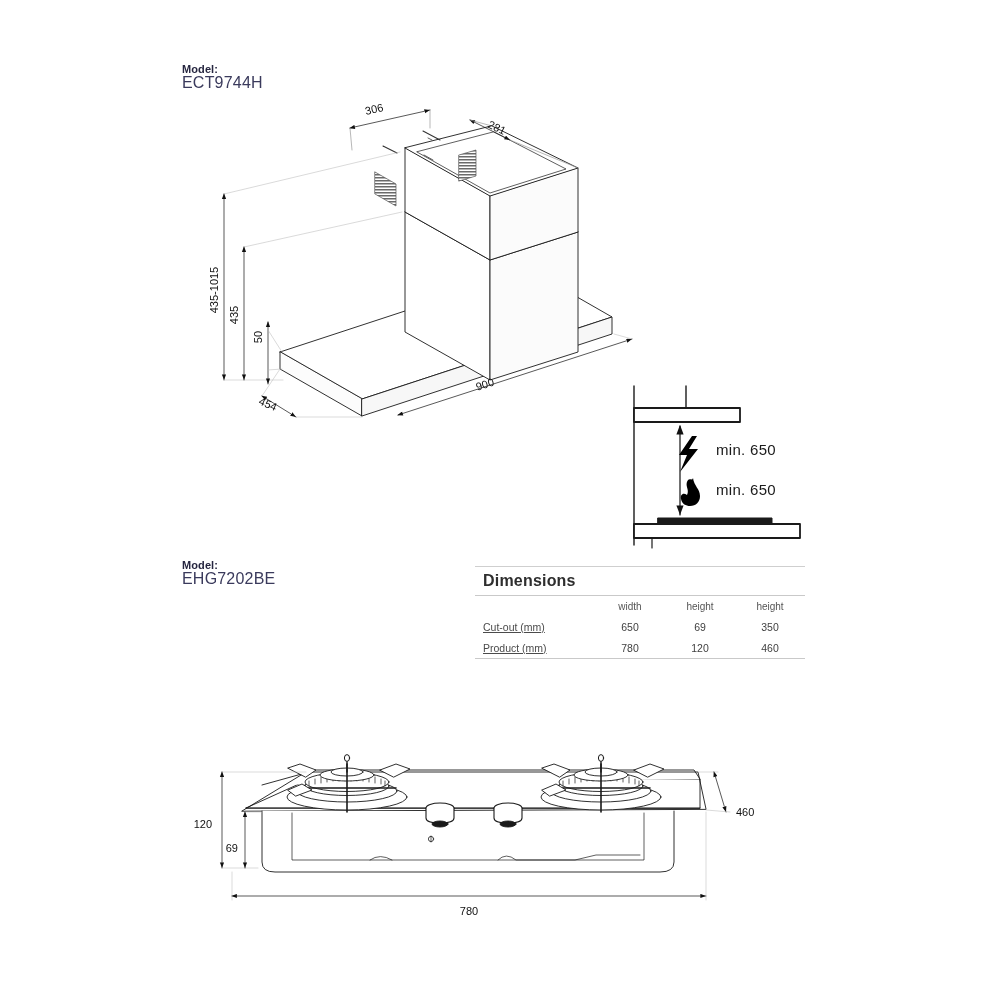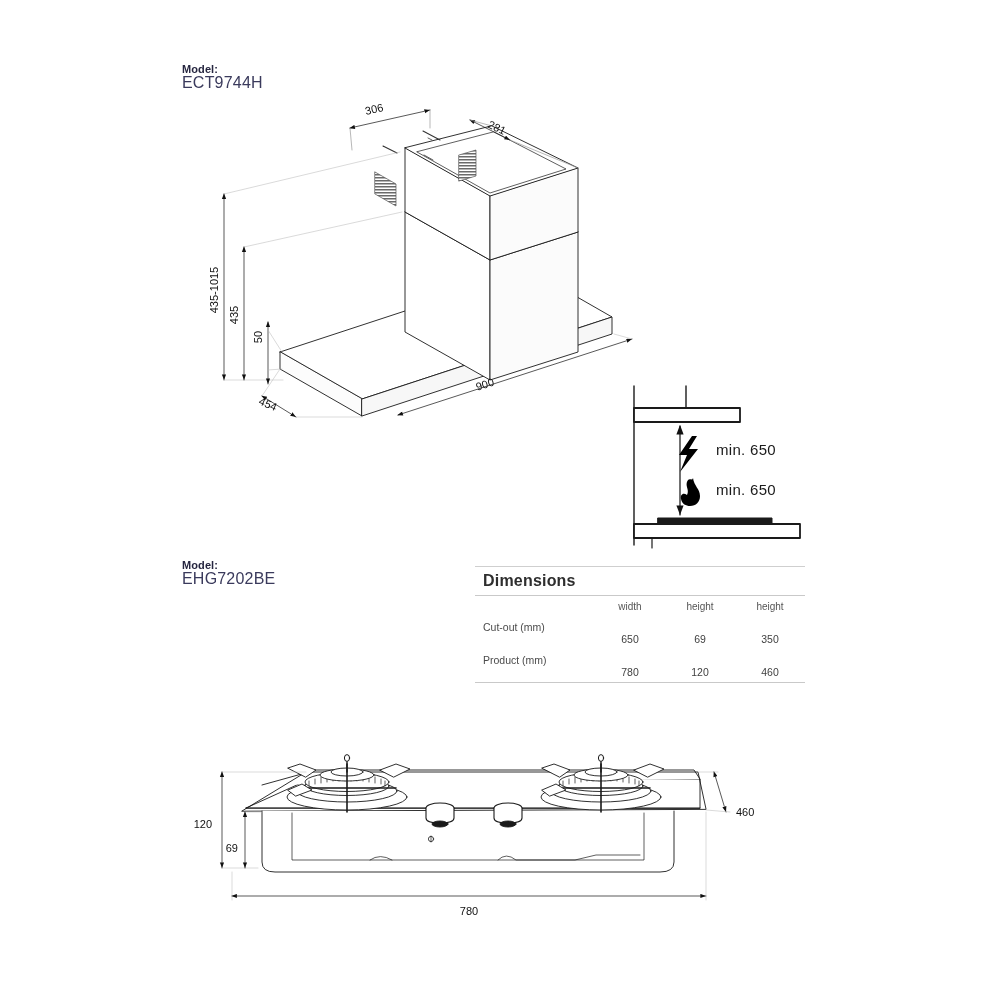--- a/index.html
+++ b/index.html
@@ -80,25 +80,25 @@
   .dim-grid > div { padding: 5px 0 4px 0; }
   .dim-head {
     text-align: center;
     color: #555;
     font-size: 10px;
   }
   .dim-rowlabel {
     text-align: left;
     padding-left: 8px !important;
     color: #4b4b4b;
+    text-decoration: underline;
   }
   .dim-cell {
     text-align: center;
     color: #3f3f3f;
-    margin-top: 12px;
   }
   
   .clear-text {
     position: absolute;
     font-size: 15px;
     color: #1a1a1a;
     letter-spacing: 0.3px;
   }
   #clearance-electric-label { left: 716px; top: 441px; }
   #clearance-gas-label { left: 716px; top: 481px; }

